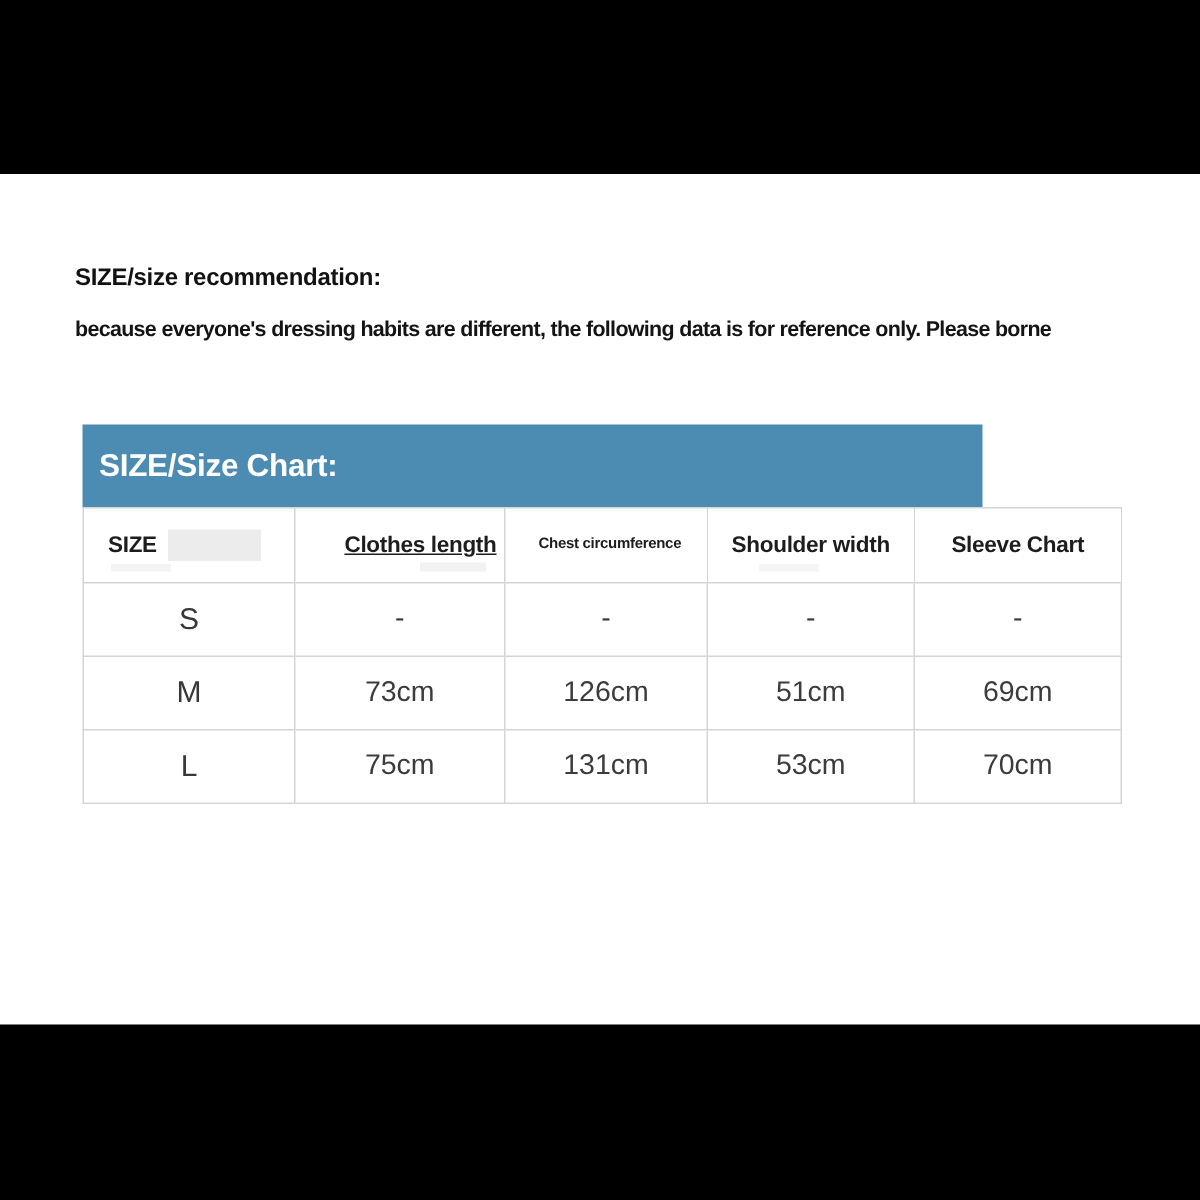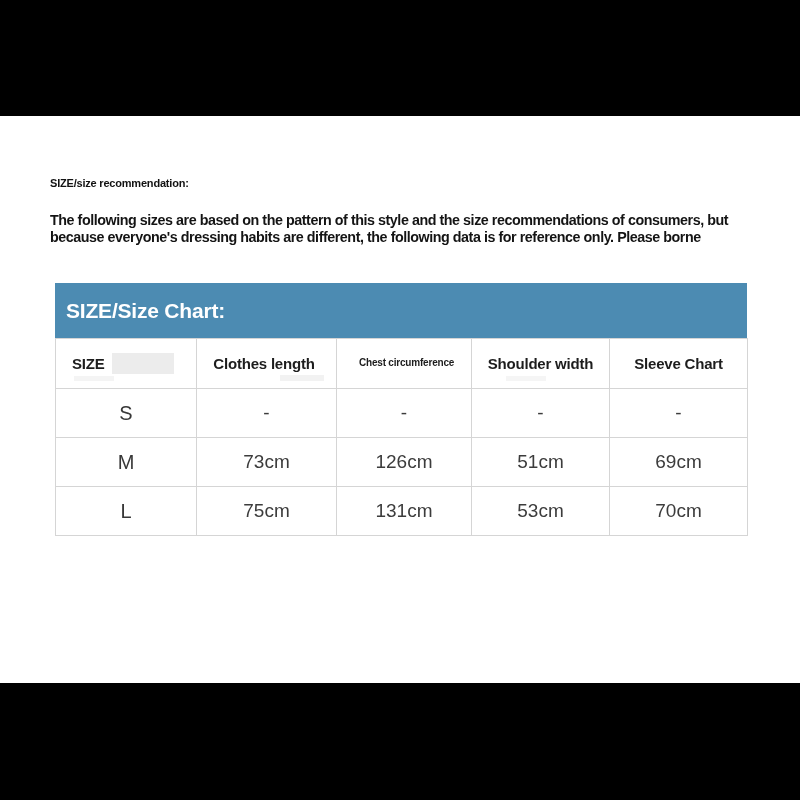--- a/index.html
+++ b/index.html
@@ -25,21 +25,21 @@
     left: 0;
     width: 800px;
     height: 567px;
     background: #ffffff;
   }
 
   .rec-title {
     position: absolute;
     left: 50px;
     top: 61px;
-    font-size: 11px;
+    font-size: 16px;
     font-weight: bold;
     color: #121212;
     letter-spacing: -0.2px;
     white-space: nowrap;
   }
   .rec-text {
     position: absolute;
     left: 50px;
     top: 96px;
     font-size: 14.3px;
@@ -47,21 +47,21 @@
     color: #141414;
     letter-spacing: -0.45px;
     line-height: 17.2px;
   }
   .rec-line { white-space: nowrap; }
 
   .banner {
     position: absolute;
     left: 55px;
     top: 167px;
-    width: 692px;
+    width: 600px;
     height: 55px;
     background: #4c8bb2;
     display: flex;
     align-items: center;
   }
   .banner-label {
     color: #ffffff;
     font-size: 21px;
     font-weight: bold;
     padding-left: 11px;
@@ -93,21 +93,21 @@
   .size-table tbody tr { height: 49px; }
 
   .size-table th {
     font-weight: bold;
     color: #1d1d1d;
     font-size: 15px;
     position: relative;
     letter-spacing: -0.2px;
   }
   .size-table th.h-size { text-align: left; padding-left: 16px; }
-  .size-table th.h-clothes { padding-right: 5px; }
+  .size-table th.h-clothes { text-align: right; padding-right: 5px; text-decoration: underline; }
   .size-table th.h-chest {
     text-align: left;
     padding-left: 22px;
     padding-right: 14px;
     font-size: 10px;
     line-height: 1.25;
   }
 
   .size-table td {
     text-align: center;
@@ -129,21 +129,20 @@
 </head>
 <body>
 
 <div class="letterbox top"></div>
 
 <div class="content">
 
   <div class="rec-title">SIZE/size recommendation:</div>
 
   <div class="rec-text">
-    <div class="rec-line">The following sizes are based on the pattern of this style and the size recommendations of consumers, but</div>
     <div class="rec-line">because everyone's dressing habits are different, the following data is for reference only. Please borne</div>
   </div>
 
   <div class="banner" style="background-color: rgb(76, 139, 178);">
     <span class="banner-label">SIZE/Size Chart:</span>
   </div>
 
   <table class="size-table">
     <colgroup>
       <col class="c1">

